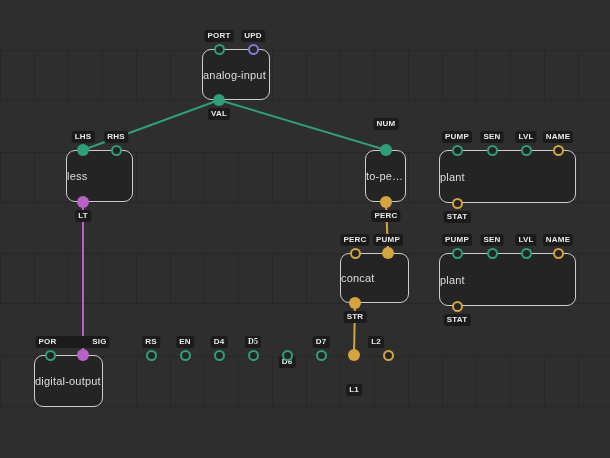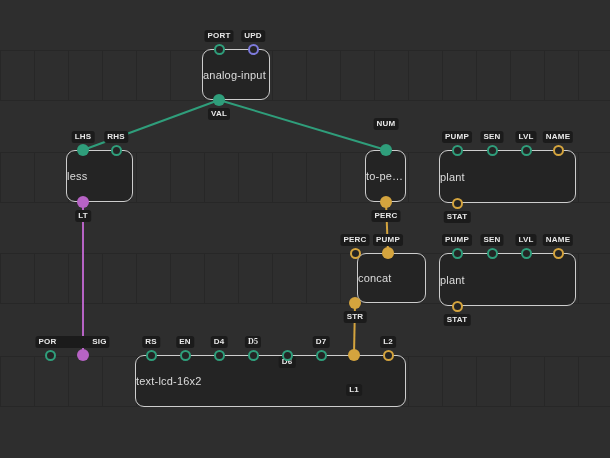--- a/index.html
+++ b/index.html
@@ -68,28 +68,28 @@
       </div>
       <div class="node" style="left: 365px; top: 150px; width: 41px; height: 52px;">
         <div class="node-label">to-pe…</div>
       </div>
       <div class="node" style="left: 66px; top: 150px; width: 67px; height: 52px;">
         <div class="node-label">less</div>
       </div>
       <div class="node" style="left: 439px; top: 150px; width: 137px; height: 53px;">
         <div class="node-label">plant</div>
       </div>
-      <div class="node" style="left: 357px; top: 253px; width: 69px; height: 50px;">
+      <div class="node" style="left: 340px; top: 253px; width: 69px; height: 50px;">
         <div class="node-label">concat</div>
       </div>
       <div class="node" style="left: 439px; top: 253px; width: 137px; height: 53px;">
         <div class="node-label">plant</div>
       </div>
-      <div class="node" style="left: 135px; top: 355px; width: 271px; height: 52px;">
-        <div class="node-label">text-lcd-16x2</div>
+      <div class="node" style="left: 34px; top: 355px; width: 69px; height: 52px;">
+        <div class="node-label">digital-output</div>
       </div>
     </div>
   <svg id="wires-layer" class="layer" width="610" height="458">
       <line x1="219" y1="100" x2="83" y2="150" stroke="#2f9e7b"></line>
       <line x1="219" y1="100" x2="386" y2="150" stroke="#2f9e7b"></line>
       <line x1="83" y1="202" x2="83" y2="355" stroke="#b763c5"></line>
       <line x1="386" y1="202" x2="388" y2="253" stroke="#d4a43e"></line>
       <line x1="355" y1="303" x2="354" y2="355" stroke="#d4a43e"></line>
     </svg>
   <div id="pins-layer" class="layer">
@@ -146,16 +146,16 @@
       <div class="pin-label" style="left: 219px; top: 336px; text-align: right;">D4</div>
       <div class="pin ring" style="color: rgb(47, 158, 123); left: 213.5px; top: 349.5px;"></div>
       <div class="pin-label" style="left: 253px; top: 336px; font-family: Liberation Serif, serif;">D5</div>
       <div class="pin ring" style="color: rgb(47, 158, 123); left: 247.5px; top: 349.5px;"></div>
       <div class="pin-label" style="left: 287px; top: 356px;">D6</div>
       <div class="pin ring" style="color: rgb(47, 158, 123); left: 281.5px; top: 349.5px;"></div>
       <div class="pin-label" style="left: 321px; top: 336px;">D7</div>
       <div class="pin ring" style="color: rgb(47, 158, 123); left: 315.5px; top: 349.5px;"></div>
       <div class="pin-label" style="left: 354px; top: 336px; margin-top: 48px;">L1</div>
       <div class="pin filled" style="color: rgb(212, 164, 62); left: 348px; top: 349px;"></div>
-      <div class="pin-label" style="left: 388px; top: 336px; text-align: center;">L2</div>
+      <div class="pin-label" style="left: 376px; top: 336px; text-align: center;">L2</div>
       <div class="pin ring" style="color: rgb(212, 164, 62); left: 382.5px; top: 349.5px;"></div>
     </div>
 </div>
 
 </body></html>

